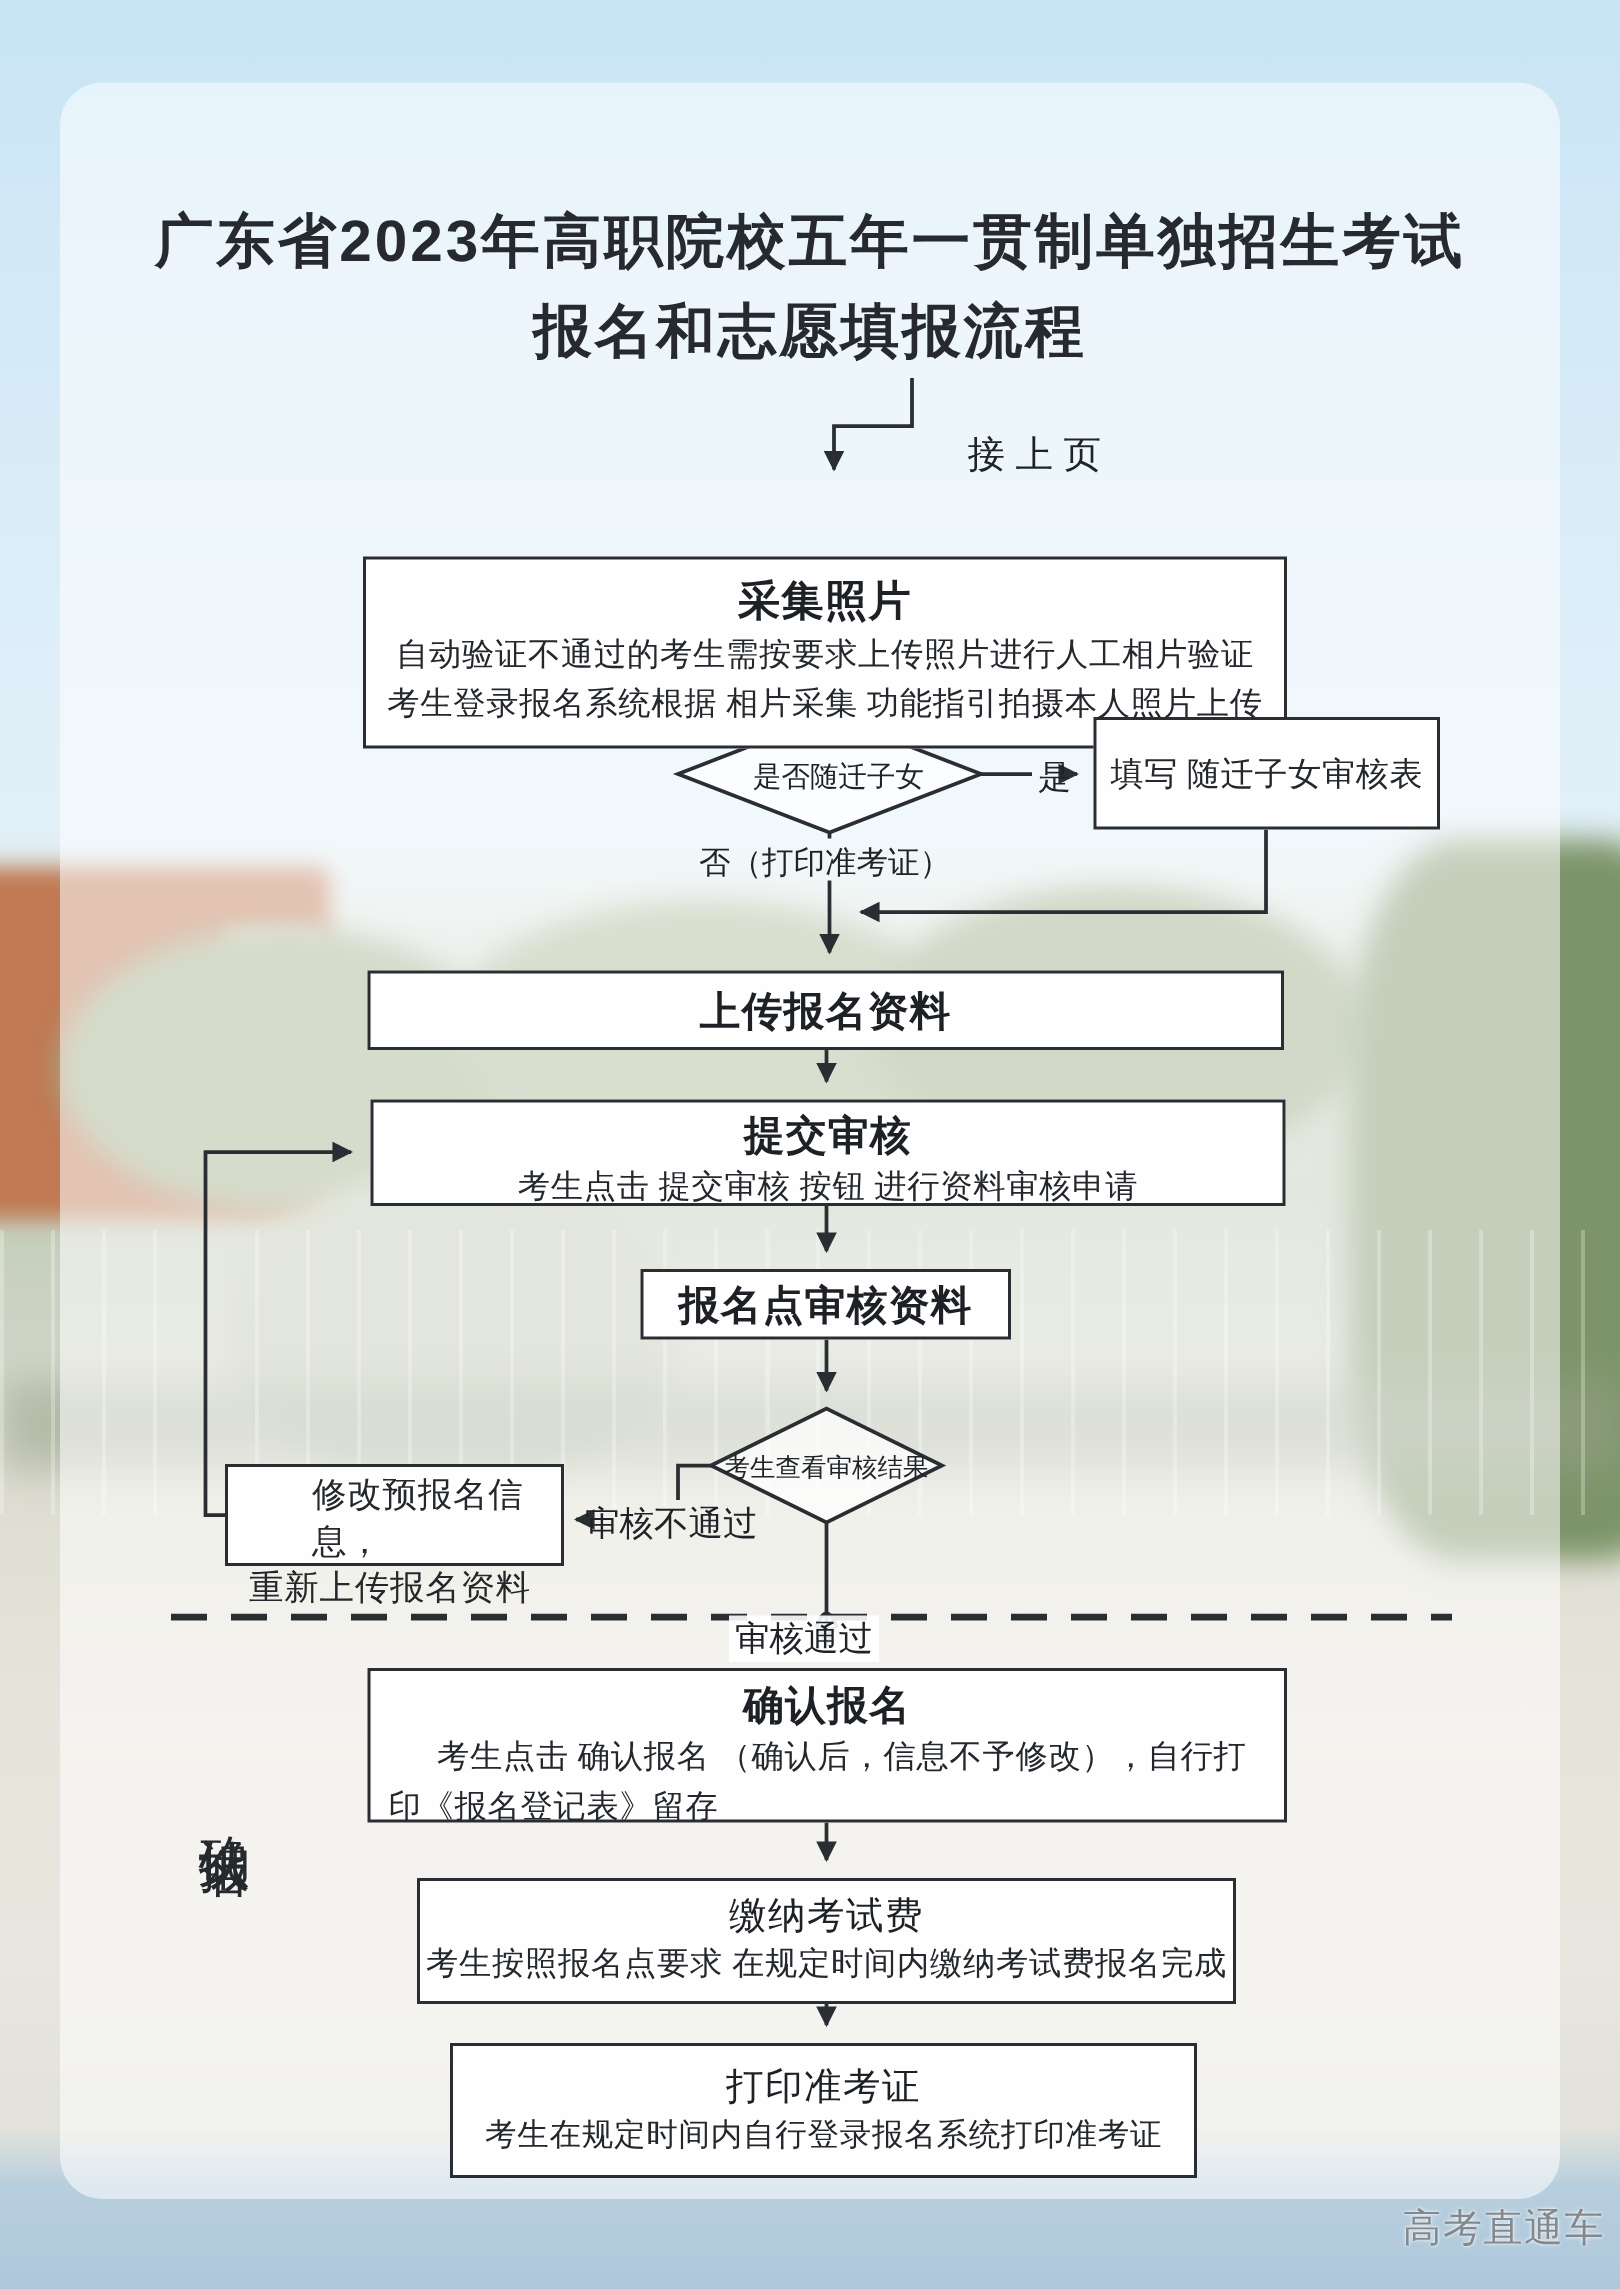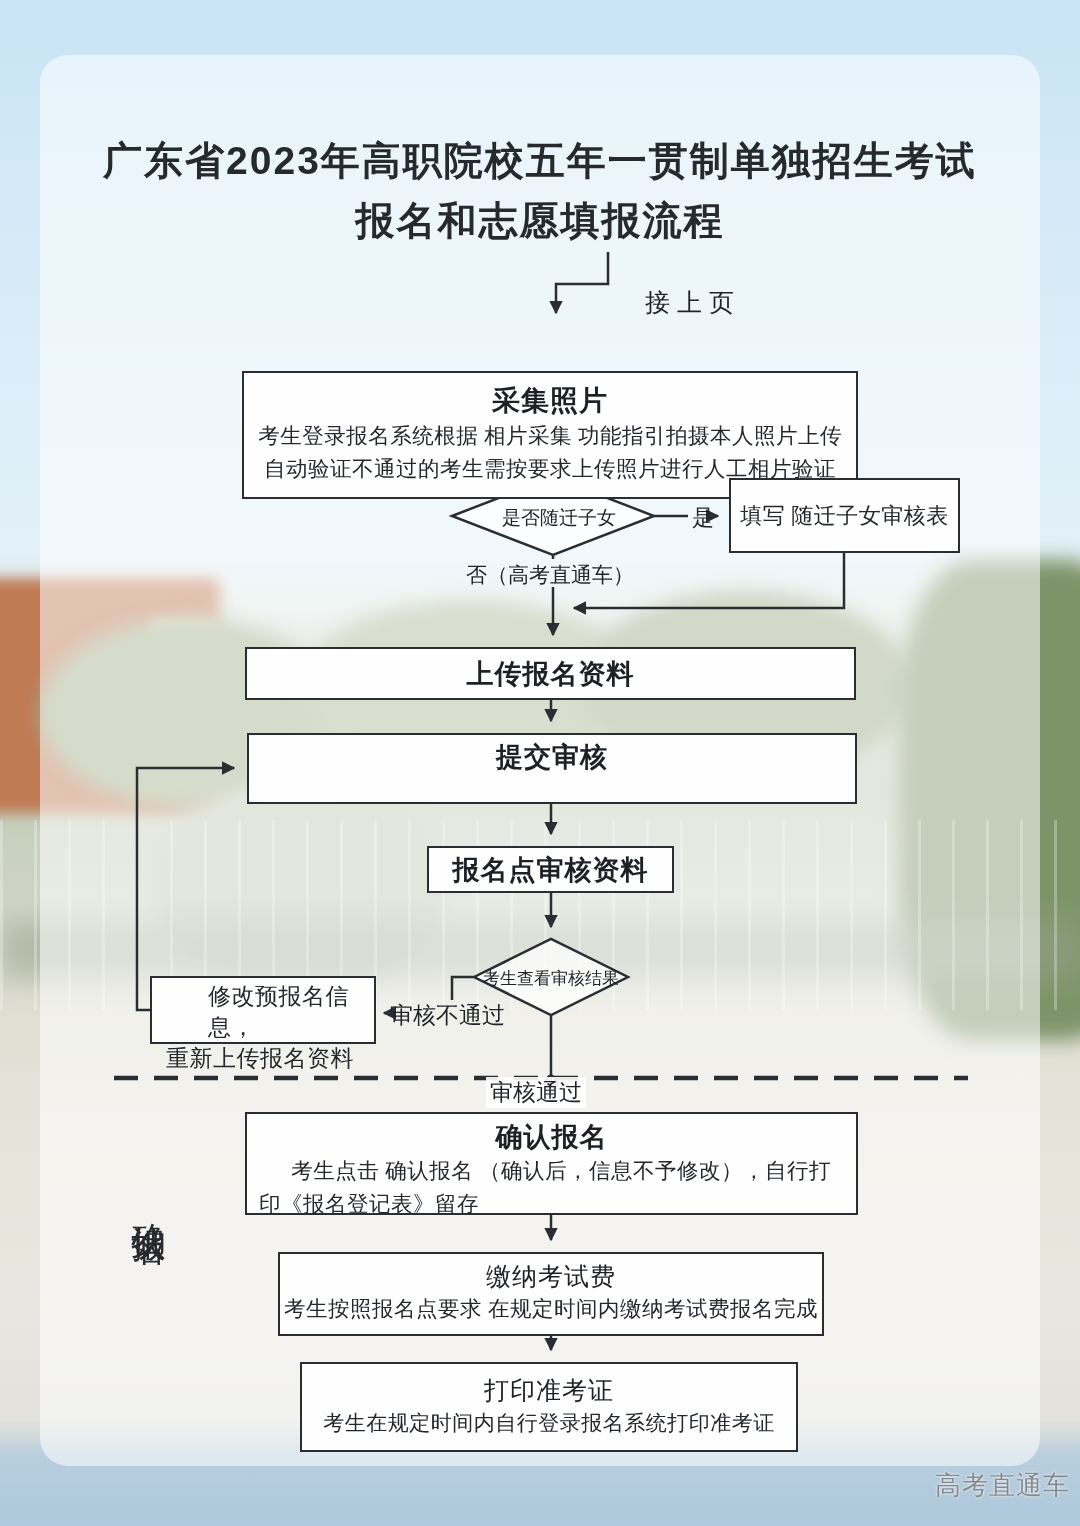--- a/index.html
+++ b/index.html
@@ -95,38 +95,39 @@
       <polygon points="474,977 551,939 628,977 551,1015"></polygon>
     </g>
   </svg>
 
   <div class="hdr hdr1">广东省2023年高职院校五年一贯制单独招生考试</div>
   <div class="hdr hdr2">报名和志愿填报流程</div>
   <div class="lbl" style="left:645px;top:286px;font-size:25px;letter-spacing:7px;">接上页</div>
 
   <div class="node" style="left:242px;top:327px;width:616px;height:128px;padding-top:9px;margin-top:44px;">
     <div class="ntitle" style="font-size:28px;">采集照片</div>
+    <div class="nbody">自动验证不通过的考生需按要求上传照片进行人工相片验证</div>
     <div class="nbody">考生登录报名系统根据 相片采集 功能指引拍摄本人照片上传</div>
-    <div class="nbody">自动验证不通过的考生需按要求上传照片进行人工相片验证</div>
   </div>
 
   <div class="dtext" style="left:469px;top:505px;width:180px;font-size:19px;">是否随迁子女</div>
   <div class="lbl" style="left:692px;top:503px;">是</div>
-  <div class="lbl" style="left:460px;top:561px;width:180px;text-align:center;font-size:21px;">否（高考直通车）</div>
+  <div class="lbl" style="left:460px;top:561px;width:180px;text-align:center;font-size:21px;">否（打印准考证）</div>
 
   <div class="node" style="left:729px;top:478px;width:231px;height:75px;display:flex;align-items:center;justify-content:center;">
     <div class="nbody" style="font-size:22px;">填写  随迁子女审核表</div>
   </div>
 
   <div class="node" style="left:245px;top:647px;width:611px;height:53px;display:flex;align-items:center;justify-content:center;">
     <div class="ntitle">上传报名资料</div>
   </div>
 
   <div class="node" style="left:247px;top:733px;width:610px;height:71px;padding-top:4px;">
     <div class="ntitle">提交审核</div>
+    <div class="nbody">考生点击 提交审核 按钮  进行资料审核申请</div>
   </div>
 
   <div class="node" style="left:427px;top:846px;width:247px;height:47px;display:flex;align-items:center;justify-content:center;">
     <div class="ntitle">报名点审核资料</div>
   </div>
 
   <div class="dtext" style="left:471px;top:967px;width:160px;font-size:17px;">考生查看审核结果</div>
   <div class="lbl" style="left:390px;top:1000px;font-size:23px;">审核不通过</div>
   <div class="lbl" style="left:486px;top:1029px;font-size:23px;background:rgba(255,255,255,.9);padding:0 4px;margin-top:48px;">审核通过</div>
 

